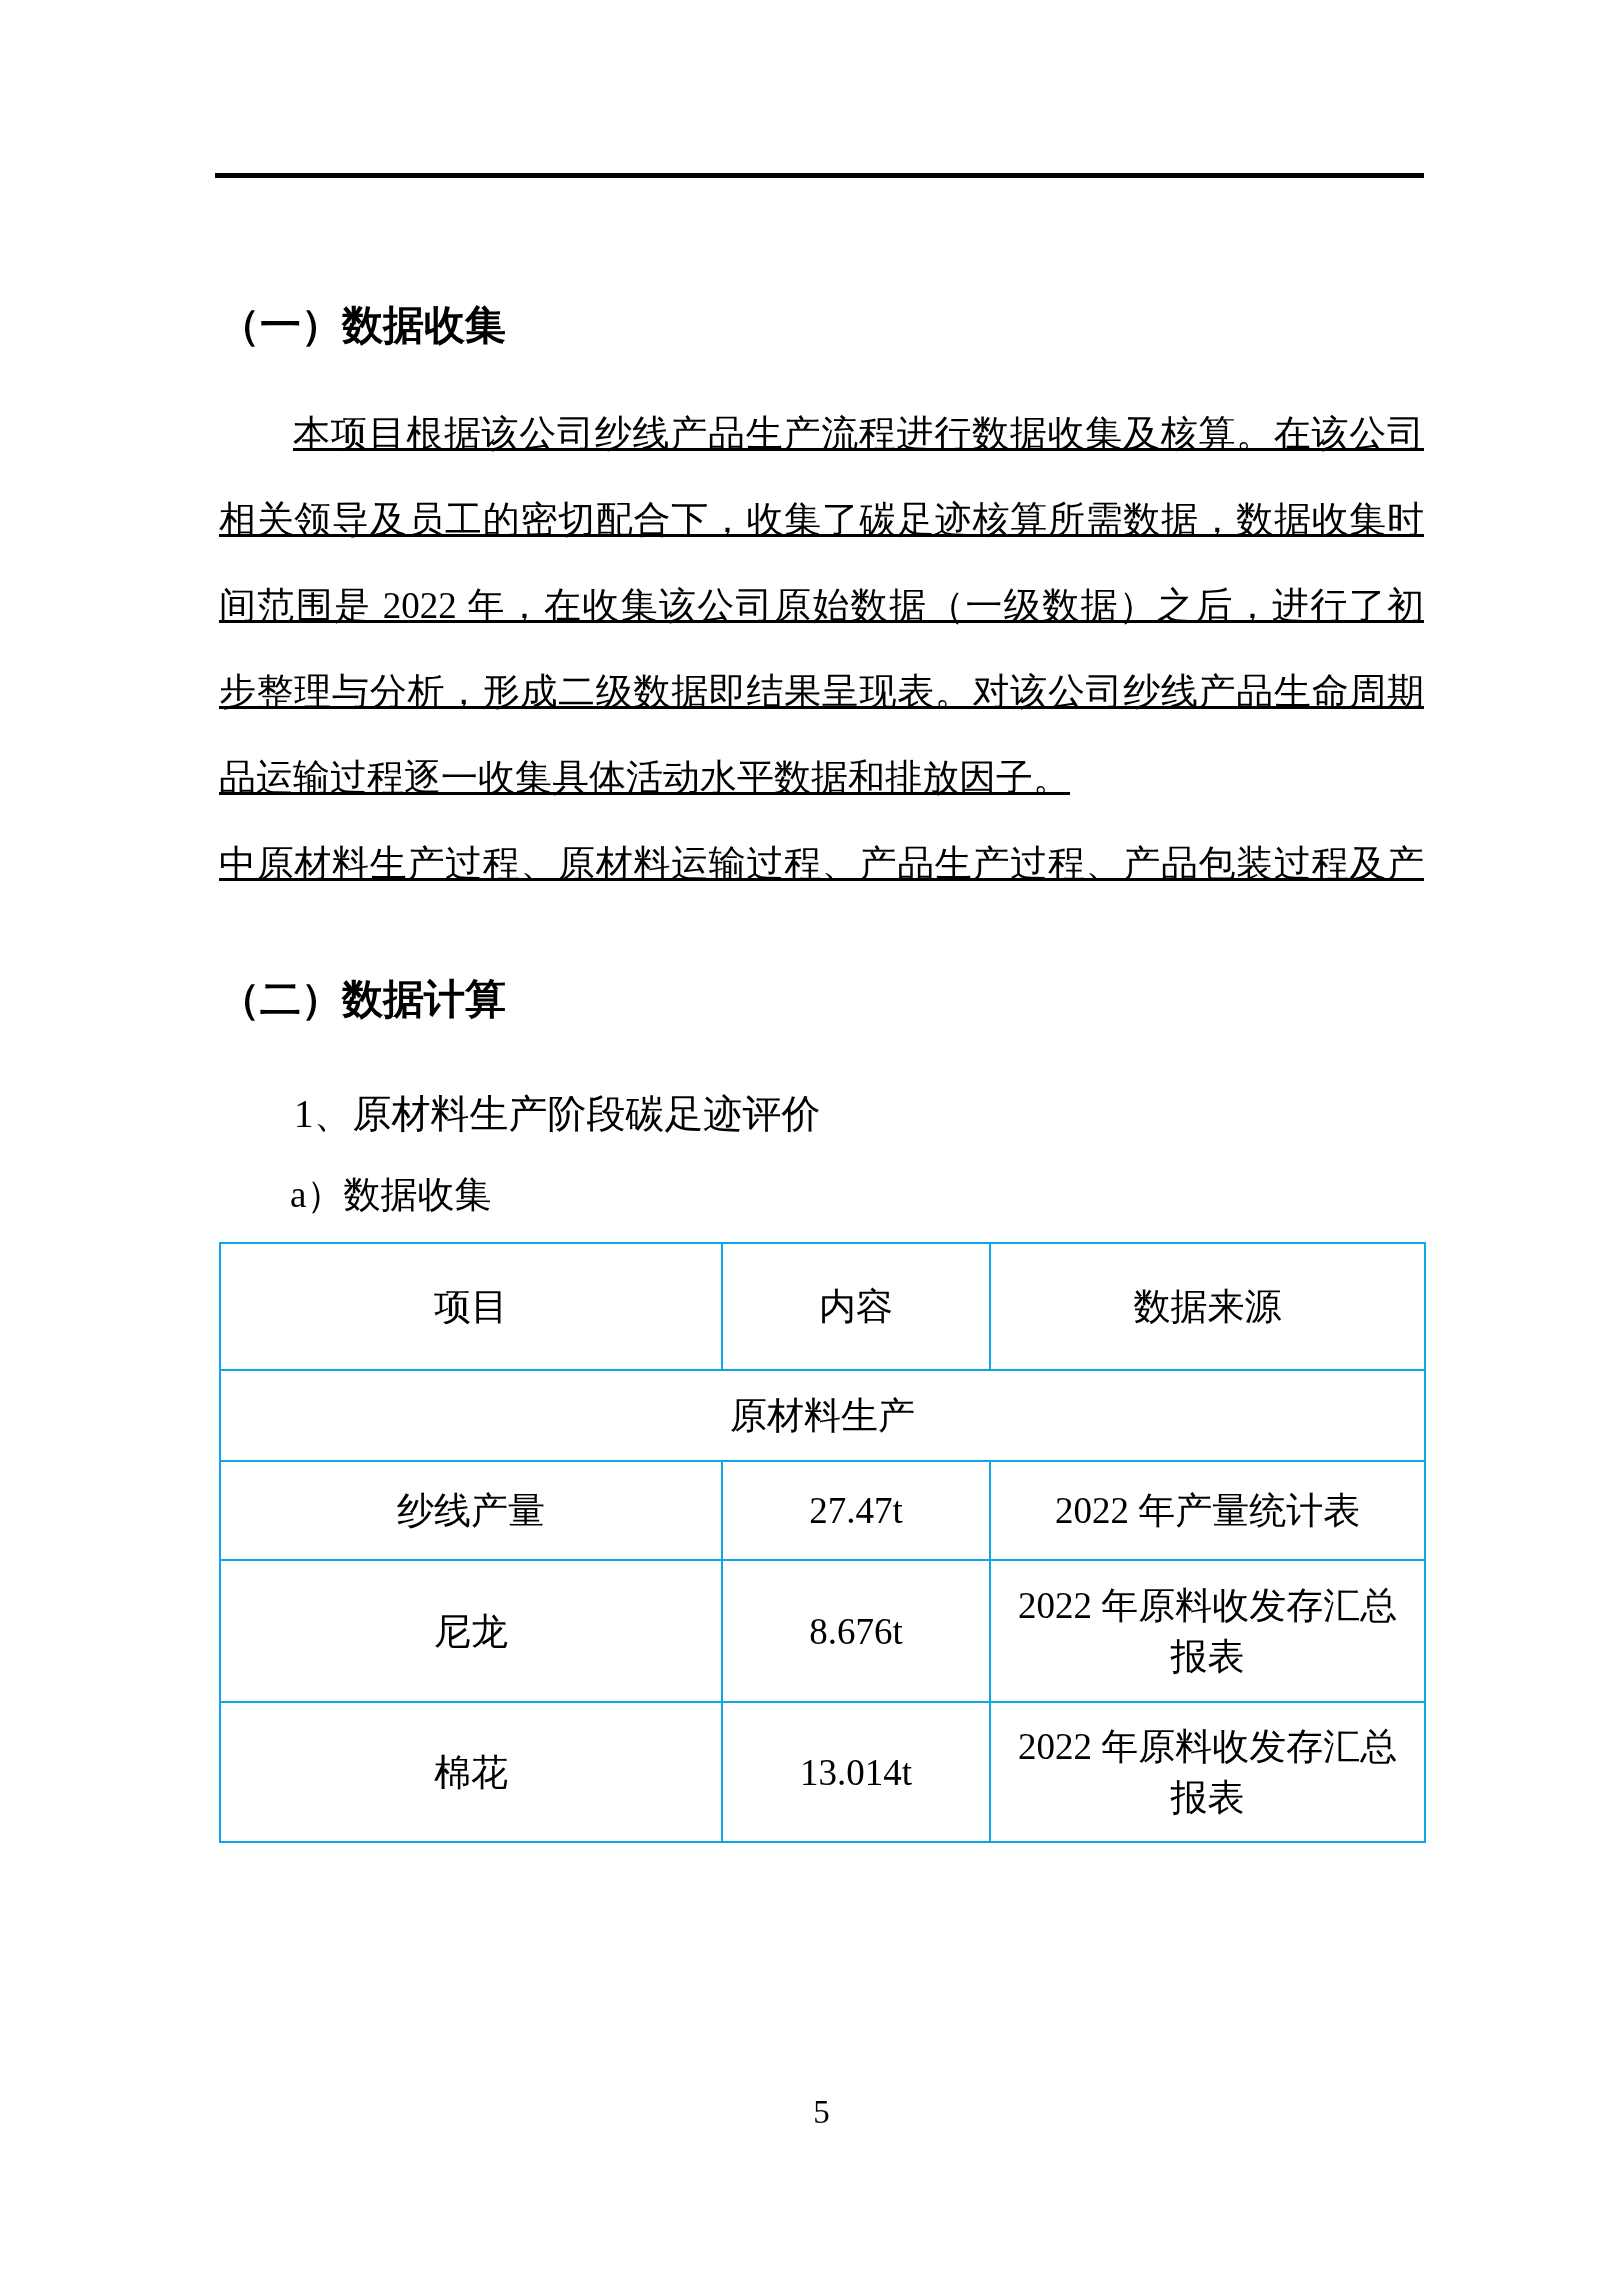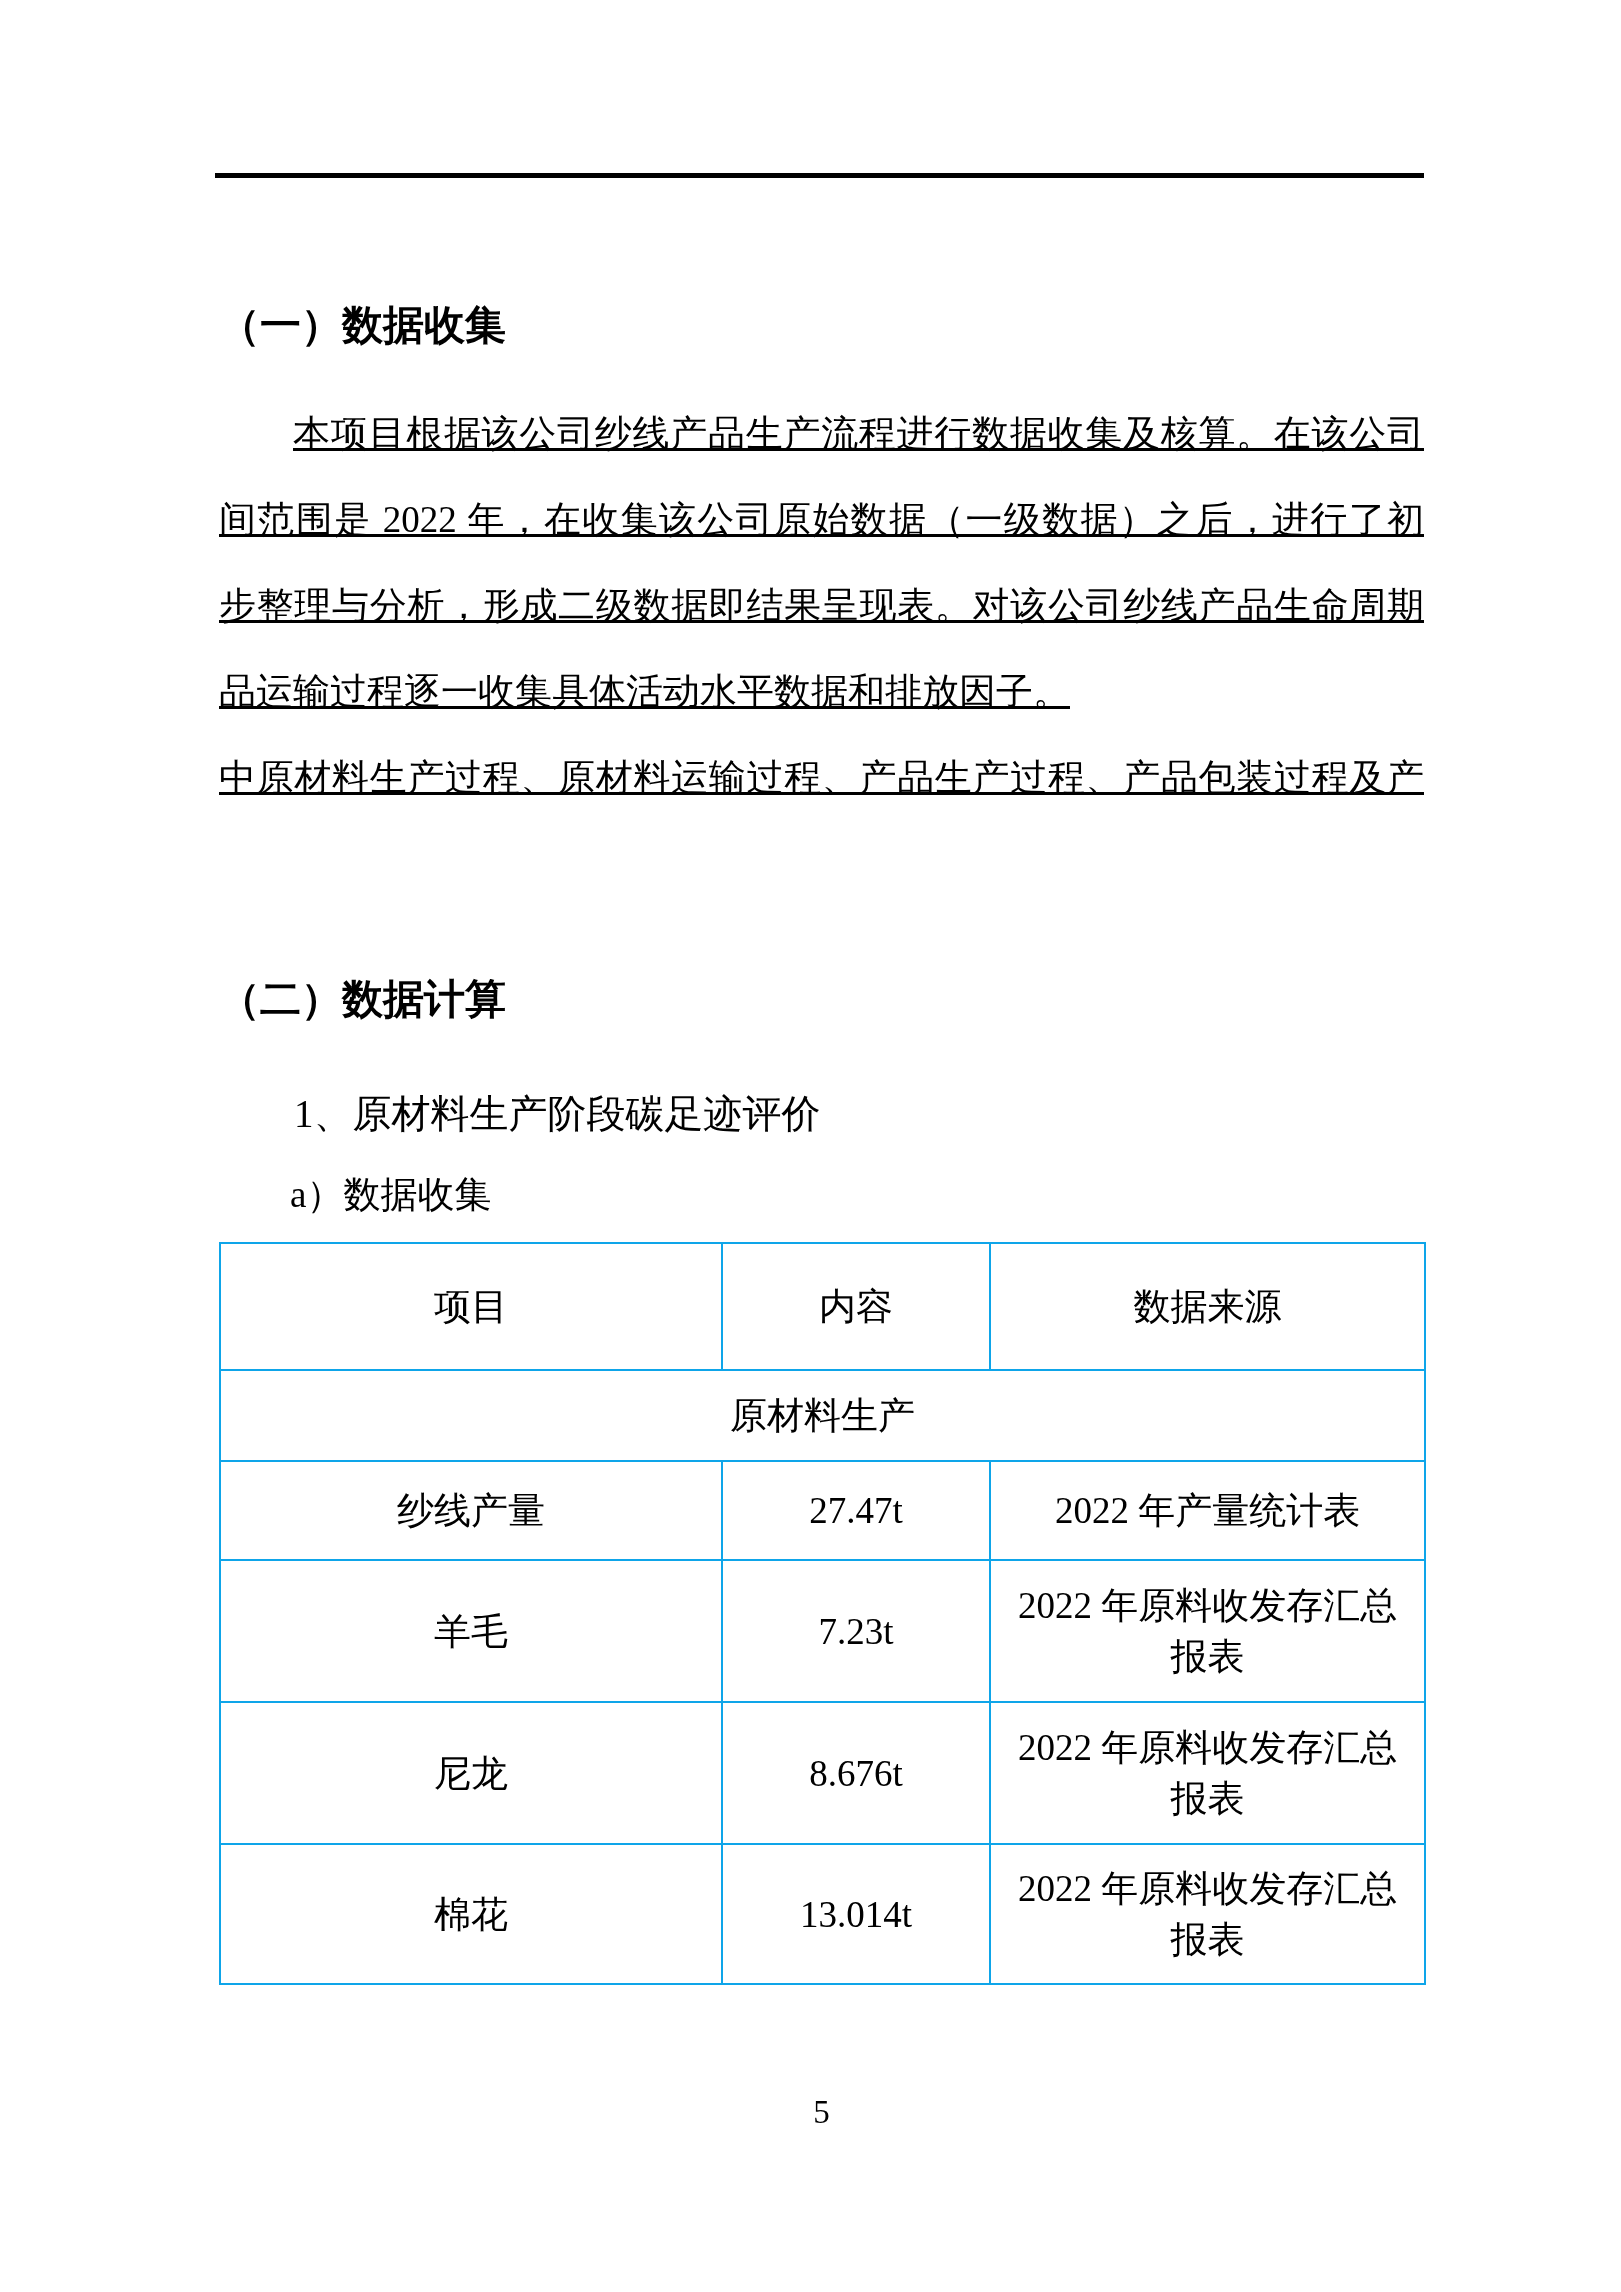--- a/index.html
+++ b/index.html
@@ -108,20 +108,21 @@
 <body>
 
 <div class="page">
 
   <div class="top-rule"></div>
 
   <div class="h-level1 h1-pos">（一）数据收集</div>
 
   <div class="body-para">
     <div class="para-line first-line">本项目根据该公司纱线产品生产流程进行数据收集及核算。在该公司</div>
+    <div class="para-line">相关领导及员工的密切配合下，收集了碳足迹核算所需数据，数据收集时</div>
     <div class="para-line">间范围是 2022 年，在收集该公司原始数据（一级数据）之后，进行了初</div>
     <div class="para-line">步整理与分析，形成二级数据即结果呈现表。对该公司纱线产品生命周期</div>
     <div class="para-line last-line">品运输过程逐一收集具体活动水平数据和排放因子。</div>
     <div class="para-line">中原材料生产过程、原材料运输过程、产品生产过程、产品包装过程及产</div>
   </div>
 
   <div class="h-level1 h2-pos">（二）数据计算</div>
 
   <div class="h-level3">1、原材料生产阶段碳足迹评价</div>
 
@@ -140,25 +141,20 @@
         <td>数据来源</td>
       </tr>
       <tr class="section-row">
         <td colspan="3">原材料生产</td>
       </tr>
       <tr class="data-row-0">
         <td>纱线产量</td>
         <td>27.47t</td>
         <td>2022 年产量统计表</td>
       </tr>
-      <tr class="data-row-1">
-        <td>羊毛</td>
-        <td>7.23t</td>
-        <td>2022 年原料收发存汇总报表</td>
-      </tr>
       <tr class="data-row-2">
         <td>尼龙</td>
         <td>8.676t</td>
         <td>2022 年原料收发存汇总报表</td>
       </tr>
       <tr class="data-row-3">
         <td>棉花</td>
         <td>13.014t</td>
         <td>2022 年原料收发存汇总报表</td>
       </tr>

